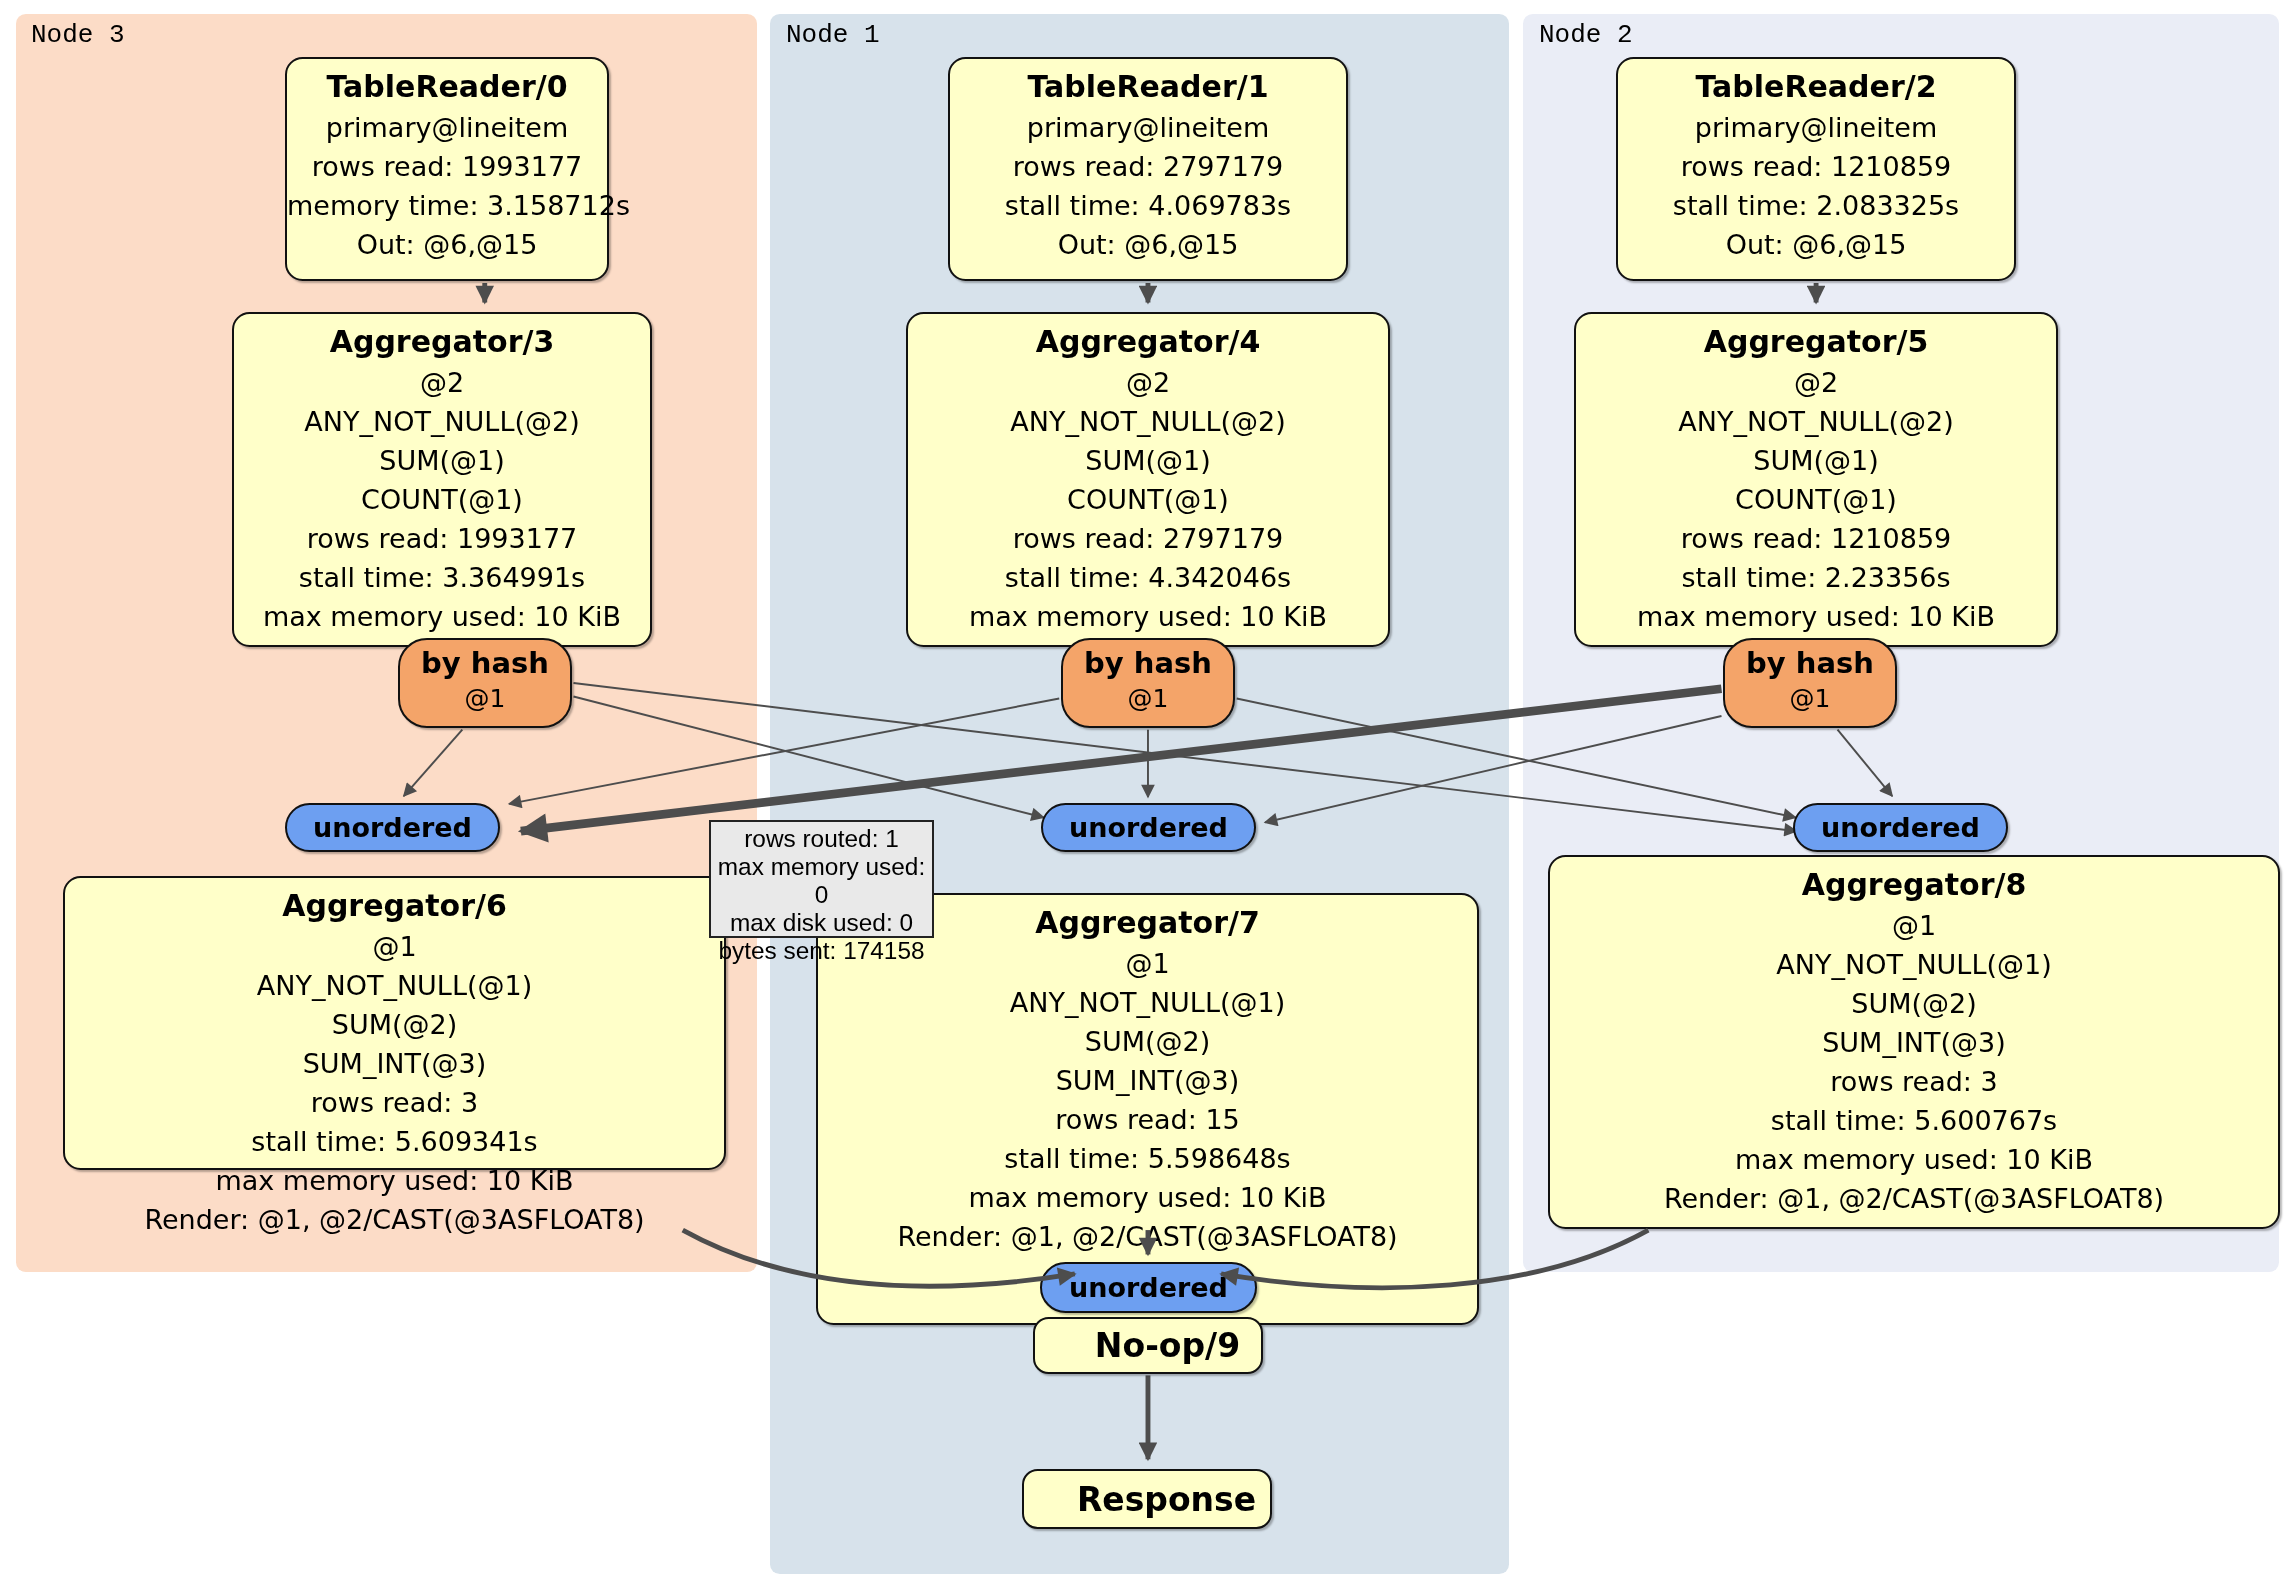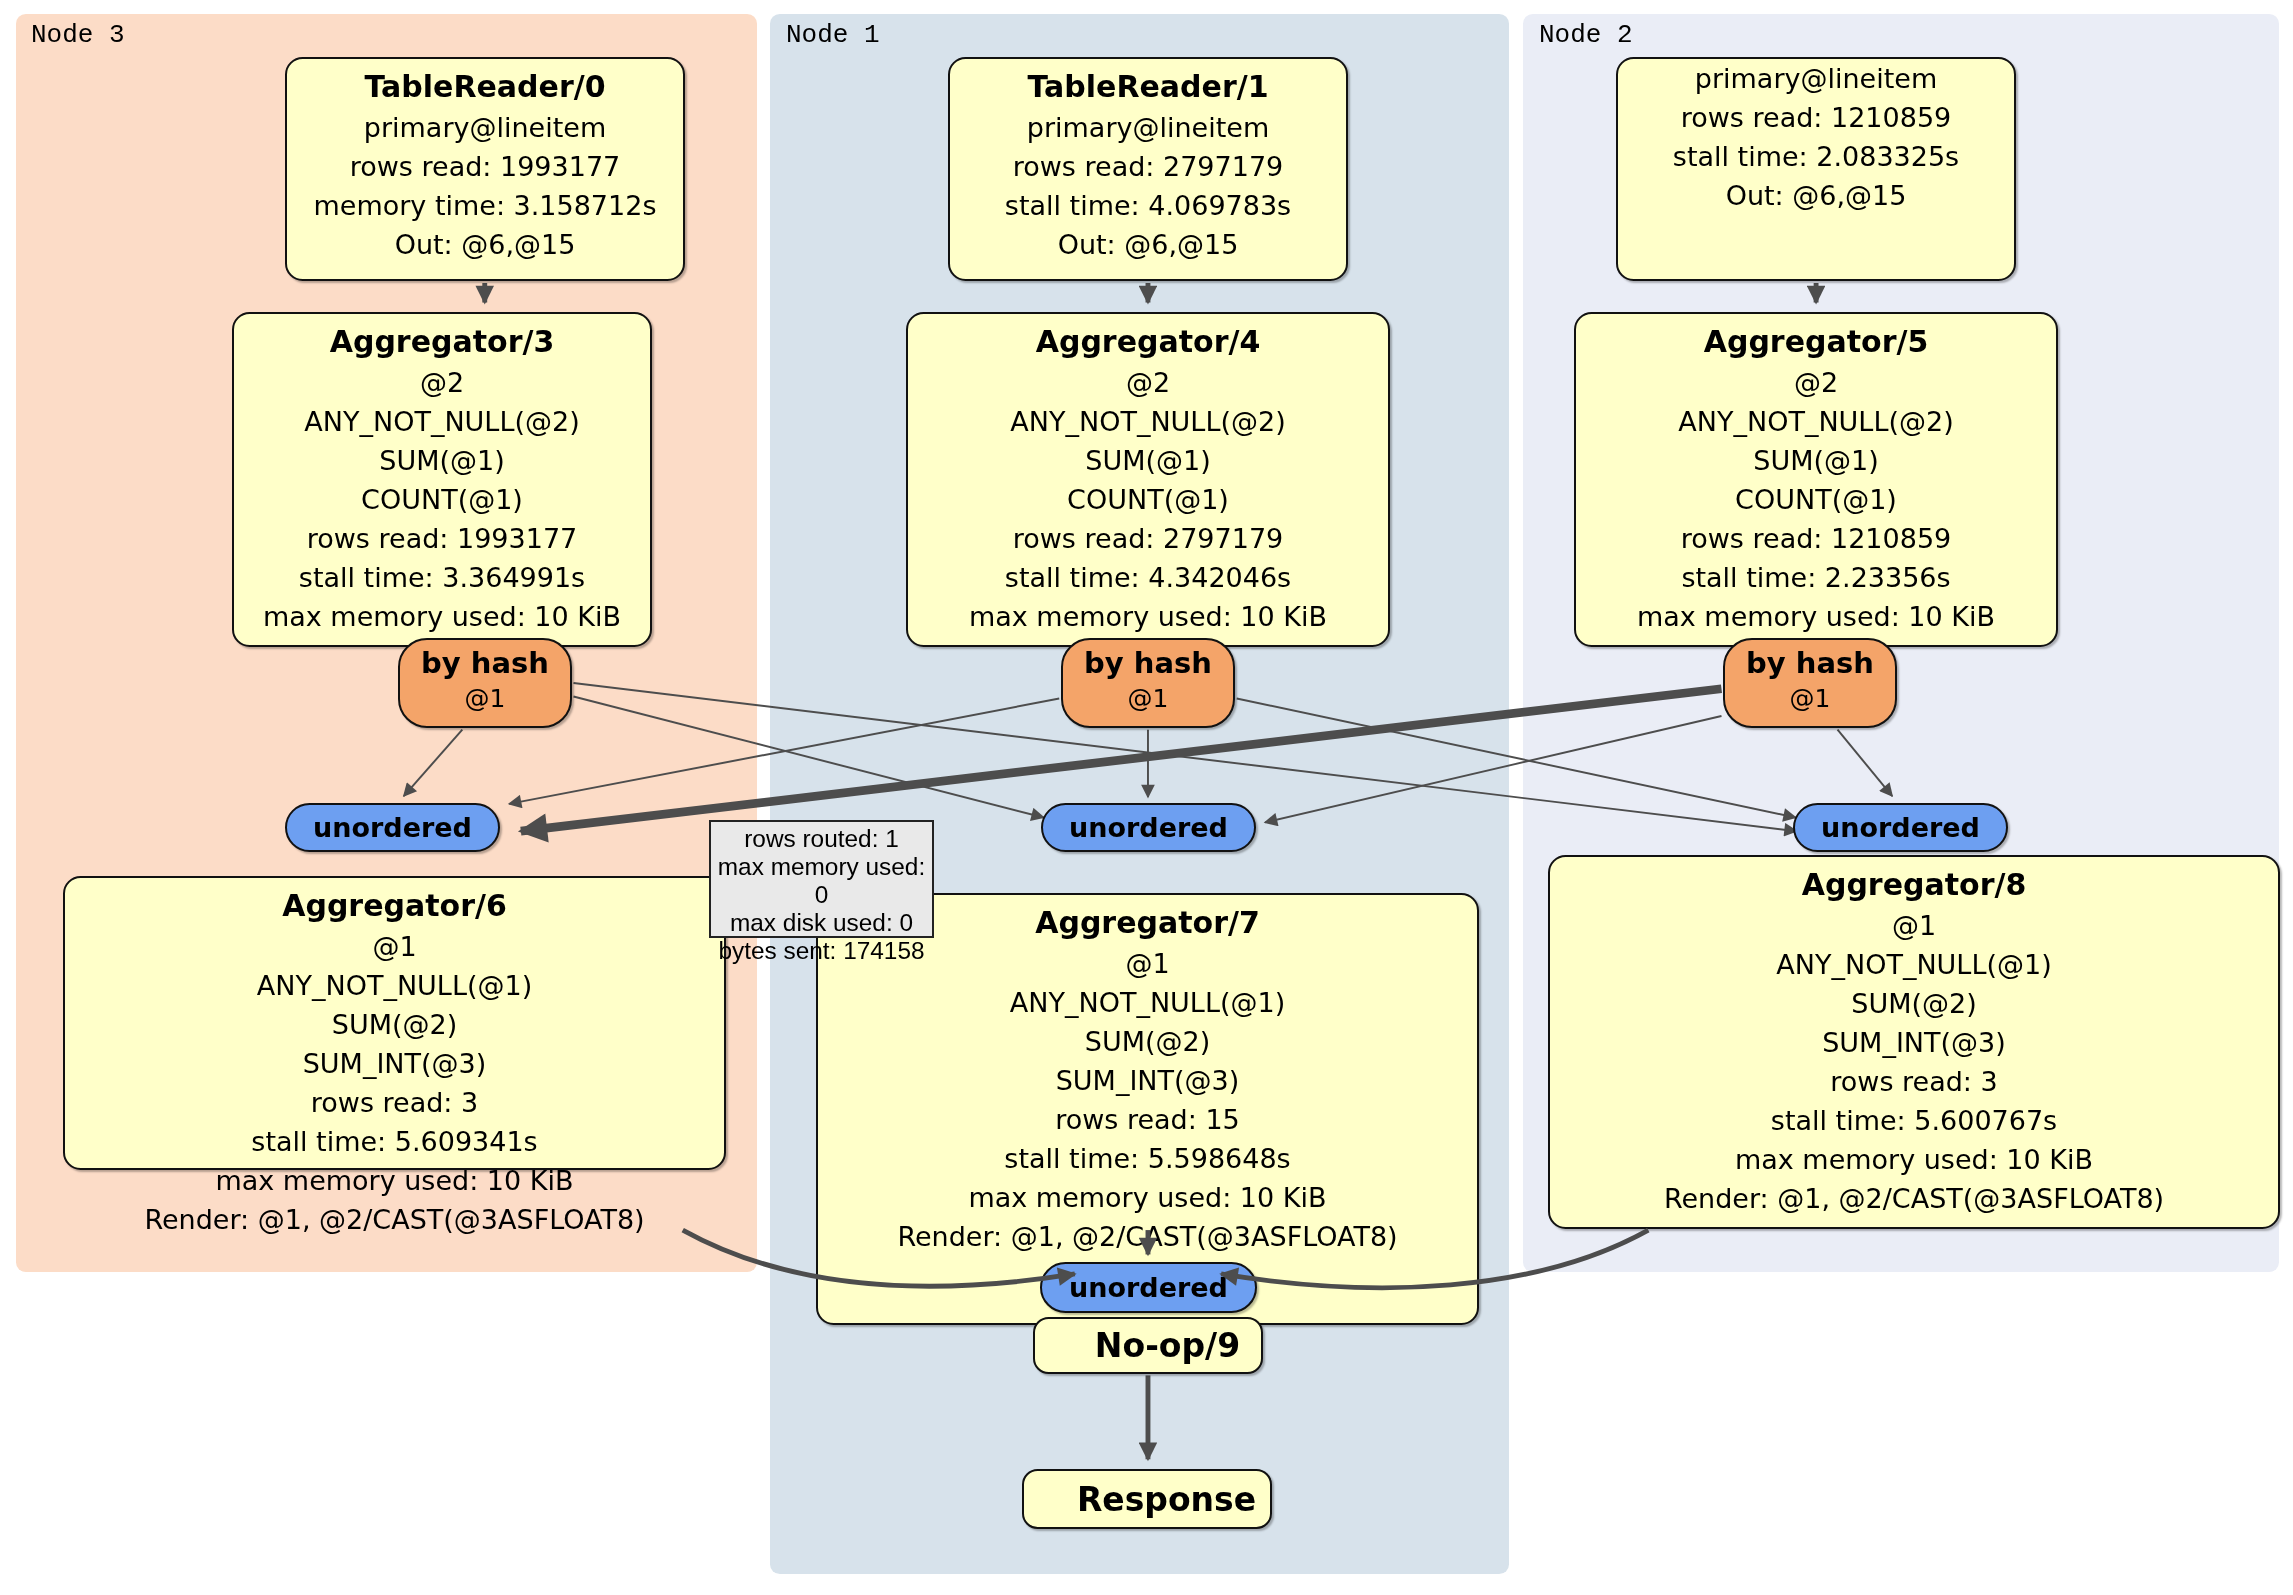--- a/index.html
+++ b/index.html
@@ -64,35 +64,36 @@
     <line x1="1086" y1="716" x2="522" y2="824" stroke="#4d4d4d" stroke-width="2" marker-end="url(#ah-s)"></line>
     <line x1="1177" y1="748" x2="1177" y2="817" stroke="#4d4d4d" stroke-width="2" marker-end="url(#ah-s)"></line>
     <line x1="1268" y1="716" x2="1841" y2="838" stroke="#4d4d4d" stroke-width="2" marker-end="url(#ah-s)"></line>
     <line x1="1765" y1="706" x2="534" y2="852" stroke="#4d4d4d" stroke-width="9" marker-end="url(#ah-l)"></line>
     <line x1="1765" y1="734" x2="1297" y2="843" stroke="#4d4d4d" stroke-width="2" marker-end="url(#ah-s)"></line>
     <line x1="1884" y1="748" x2="1940" y2="816" stroke="#4d4d4d" stroke-width="2" marker-end="url(#ah-s)"></line>
 
     <line x1="1177" y1="1410" x2="1177" y2="1496" stroke="#4d4d4d" stroke-width="5" marker-end="url(#ah-m)"></line>
   </svg>
 
-  <div class="pbox z-box" style="left:285px;top:57px;width:400px;height:224px;">
+  <div class="pbox z-box" style="left:285px;top:57px;width:324px;height:224px;">
     <div class="ptitle">TableReader/0</div>
     <div class="pline">primary@lineitem</div>
     <div class="pline">rows read: 1993177</div>
     <div class="pline">memory time: 3.158712s</div>
     <div class="pline">Out: @6,@15</div>
   </div>
   <div class="pbox z-box" style="left:948px;top:57px;width:400px;height:224px;">
     <div class="ptitle">TableReader/1</div>
     <div class="pline">primary@lineitem</div>
     <div class="pline">rows read: 2797179</div>
     <div class="pline">stall time: 4.069783s</div>
     <div class="pline">Out: @6,@15</div>
   </div>
   <div class="pbox z-box" style="left:1616px;top:57px;width:400px;height:224px;">
+    <div class="ptitle">TableReader/2</div>
     <div class="pline">primary@lineitem</div>
     <div class="pline">rows read: 1210859</div>
     <div class="pline">stall time: 2.083325s</div>
     <div class="pline">Out: @6,@15</div>
   </div>
 
   <div class="pbox z-box" style="left:232px;top:312px;width:420px;height:335px;">
     <div class="ptitle">Aggregator/3</div>
     <div class="pline">@2</div>
     <div class="pline">ANY_NOT_NULL(@2)</div>

